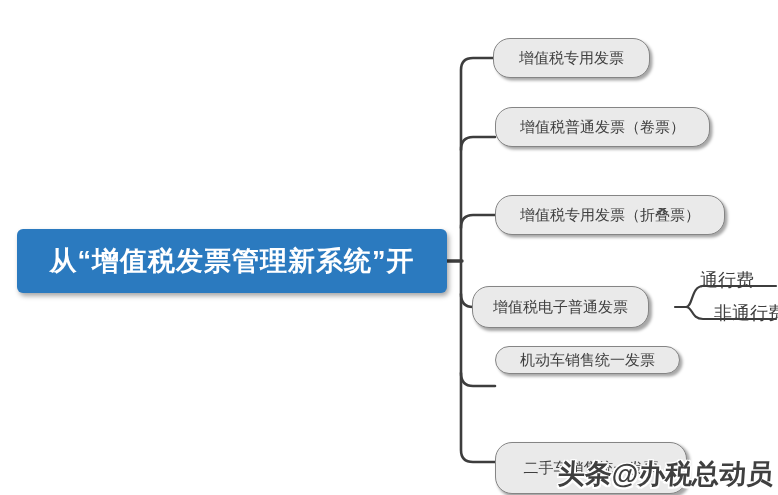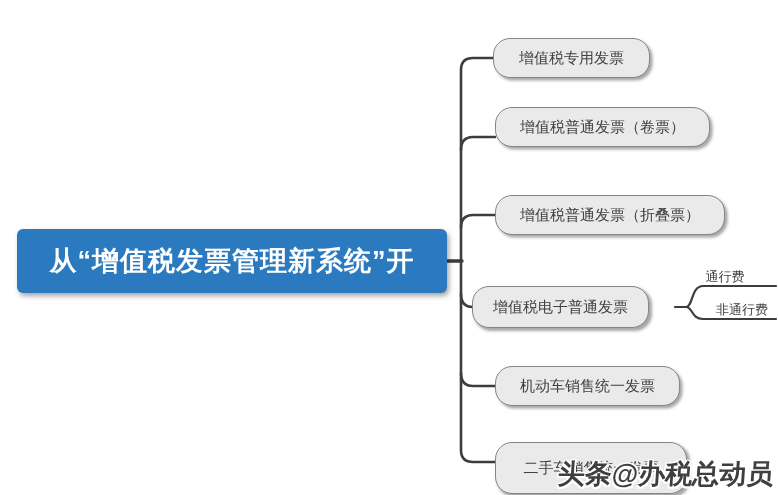--- a/index.html
+++ b/index.html
@@ -50,27 +50,27 @@
   }
   .topic-node span {
     color: #3f3f3f;
     font-size: 15px;
     white-space: nowrap;
   }
   .n1 { left: 493px; top: 38px;  width: 157px; height: 40px; }
   .n2 { left: 495px; top: 107px; width: 215px; height: 40px; }
   .n3 { left: 495px; top: 195px; width: 230px; height: 40px; }
   .n4 { left: 472px; top: 286px; width: 177px; height: 42px; }
-  .n5 { left: 495px; top: 366px; width: 185px; height: 40px; }
+  .n5 { left: 495px; top: 346px; width: 185px; height: 28px; }
   .n6 { left: 495px; top: 442px; width: 192px; height: 52px; }
   .subtopic {
     position: absolute;
     z-index: 2;
     color: #3f3f3f;
-    font-size: 13px;
+    font-size: 18px;
     white-space: nowrap;
     text-align: center;
   }
   .s1 { left: 700px; top: 268px; width: 50px; }
   .s2 { left: 714px; top: 301px; width: 56px; }
   .watermark {
     position: absolute;
     left: 558px; top: 456px;
     z-index: 3;
     font-size: 27px;
@@ -107,21 +107,21 @@
 
   <div class="topic-node n1">
     <span>增值税专用发票</span>
   </div>
 
   <div class="topic-node n2">
     <span>增值税普通发票（卷票）</span>
   </div>
 
   <div class="topic-node n3">
-    <span>增值税普通发票（折叠票）</span>
+    <span>增值税专用发票（折叠票）</span>
   </div>
 
   <div class="topic-node n4">
     <span>增值税电子普通发票</span>
   </div>
 
   <div class="subtopic s1">
     <span>通行费</span>
   </div>
 

